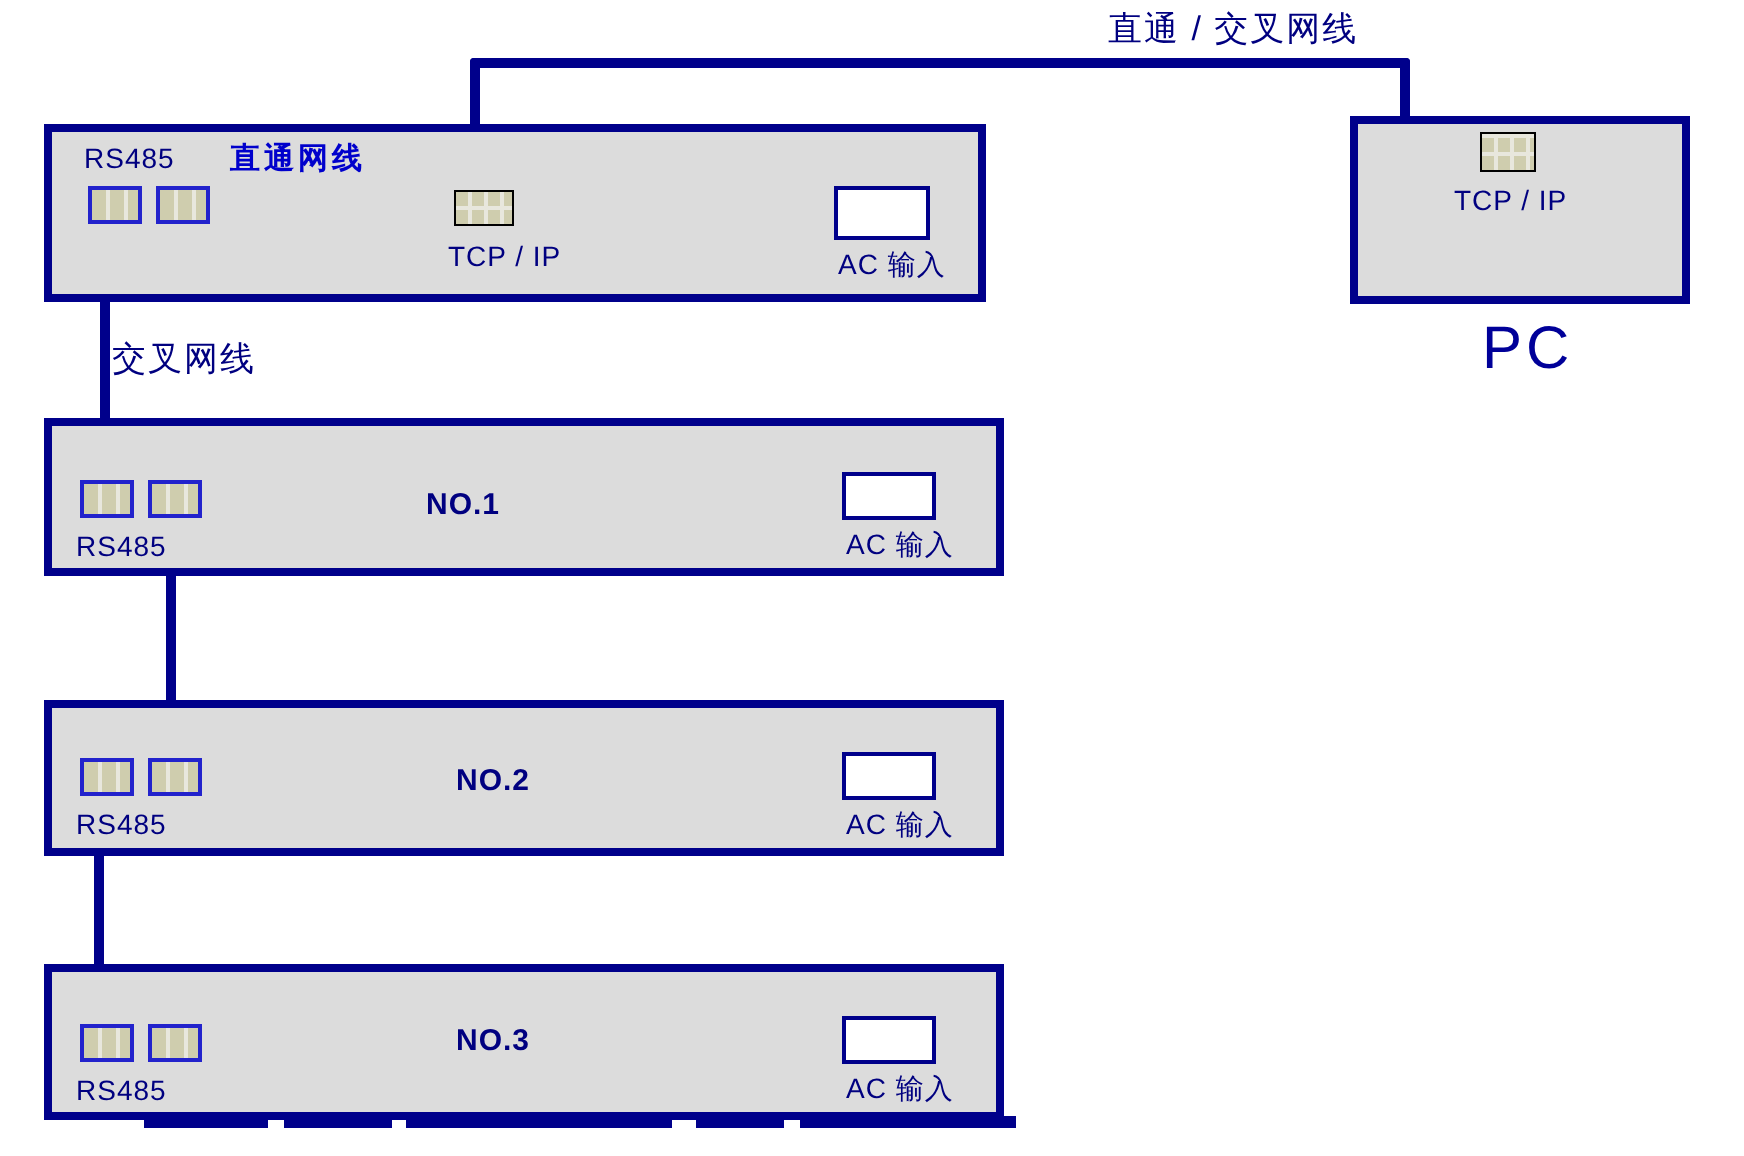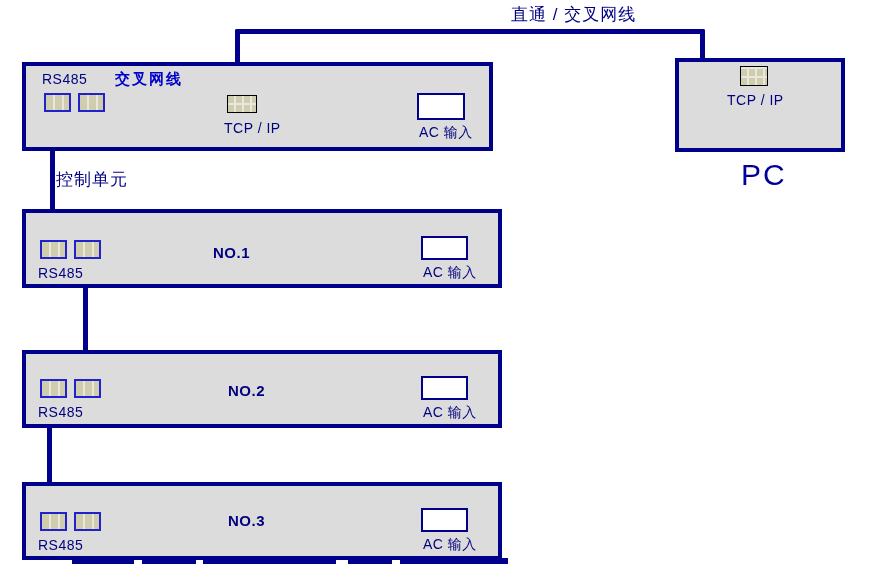--- a/index.html
+++ b/index.html
@@ -48,32 +48,32 @@
   .frag { position:absolute; background:#00008b; }
 </style>
 </head>
 <body>
 
 <div class="canvas">
 
   <div class="cable" style="left:235px; top:29px; width:5px; height:63px;"></div>
   <div class="cable" style="left:235px; top:29px; width:470px; height:5px;"></div>
   <div class="cable" style="left:700px; top:29px; width:5px; height:31px;"></div>
-  <div class="cable-label" style="left:511px; top:3px;">直通 / 交叉网线</div>
+  <div class="cable-label" style="left:554px; top:3px;">直通 / 交叉网线</div>
 
   <div class="cable" style="left:50px; top:112px; width:5px; height:106px;"></div>
-  <div class="cable-label" style="left:56px; top:168px;">控制单元</div>
+  <div class="cable-label" style="left:56px; top:168px;">交叉网线</div>
 
   <div class="cable" style="left:83px; top:258px; width:5px; height:99px;"></div>
 
   <div class="cable" style="left:47px; top:416px; width:5px; height:97px;"></div>
 
   <div class="box" style="left:22px; top:62px; width:471px; height:89px;">
     <div class="small-label" style="left:16px; top:5px;">RS485</div>
-    <div class="cu-title" style="left:89px; top:4px;">交叉网线</div>
+    <div class="cu-title" style="left:89px; top:4px;">直通网线</div>
     <div class="port blue" style="left:18px; top:27px;"></div>
     <div class="port blue" style="left:52px; top:27px;"></div>
     <div class="port black" style="left:201px; top:29px; width:30px; height:18px;"></div>
     <div class="small-label" style="left:198px; top:54px;">TCP / IP</div>
     <div class="ac-rect" style="left:391px; top:27px; width:48px; height:27px;"></div>
     <div class="small-label" style="left:393px; top:58px;">AC 输入</div>
   </div>
 
   <div class="box" style="left:675px; top:58px; width:170px; height:94px;">
     <div class="port black" style="left:61px; top:4px; width:28px; height:20px;"></div>

